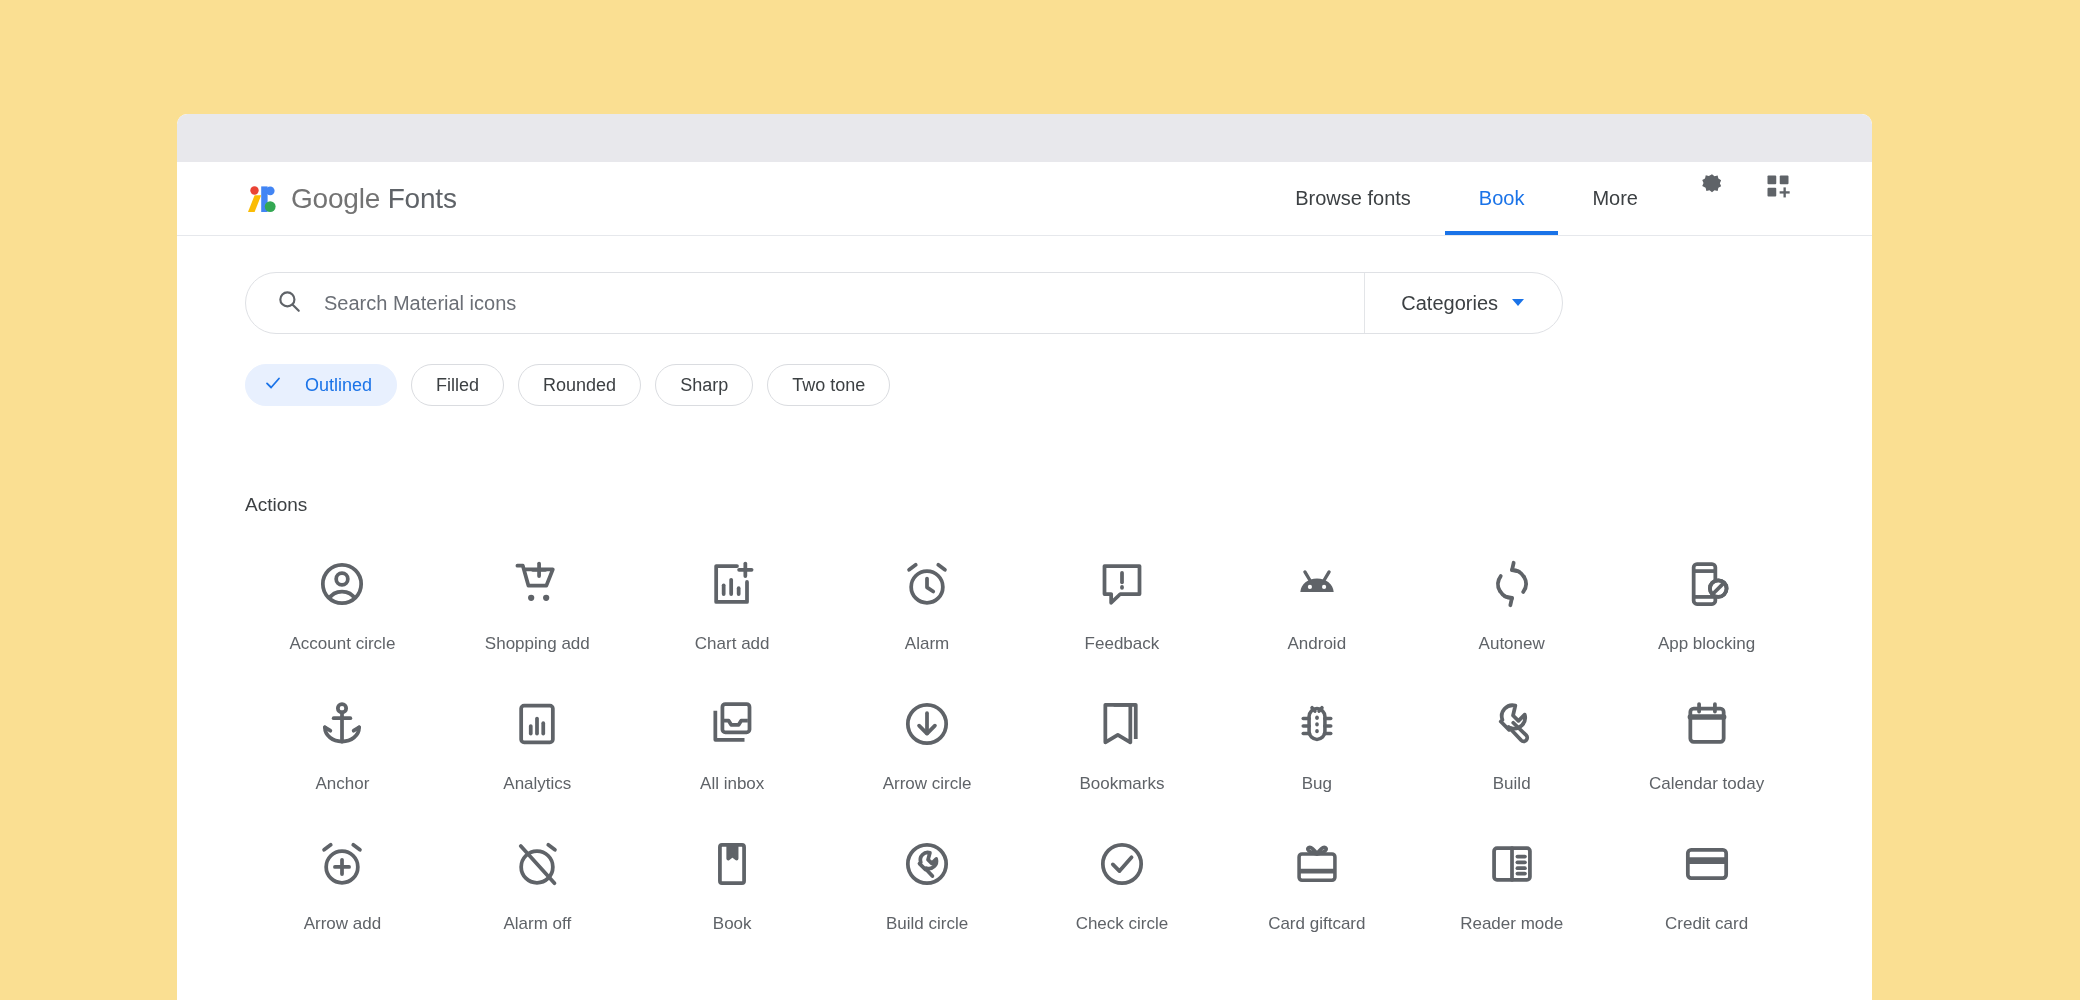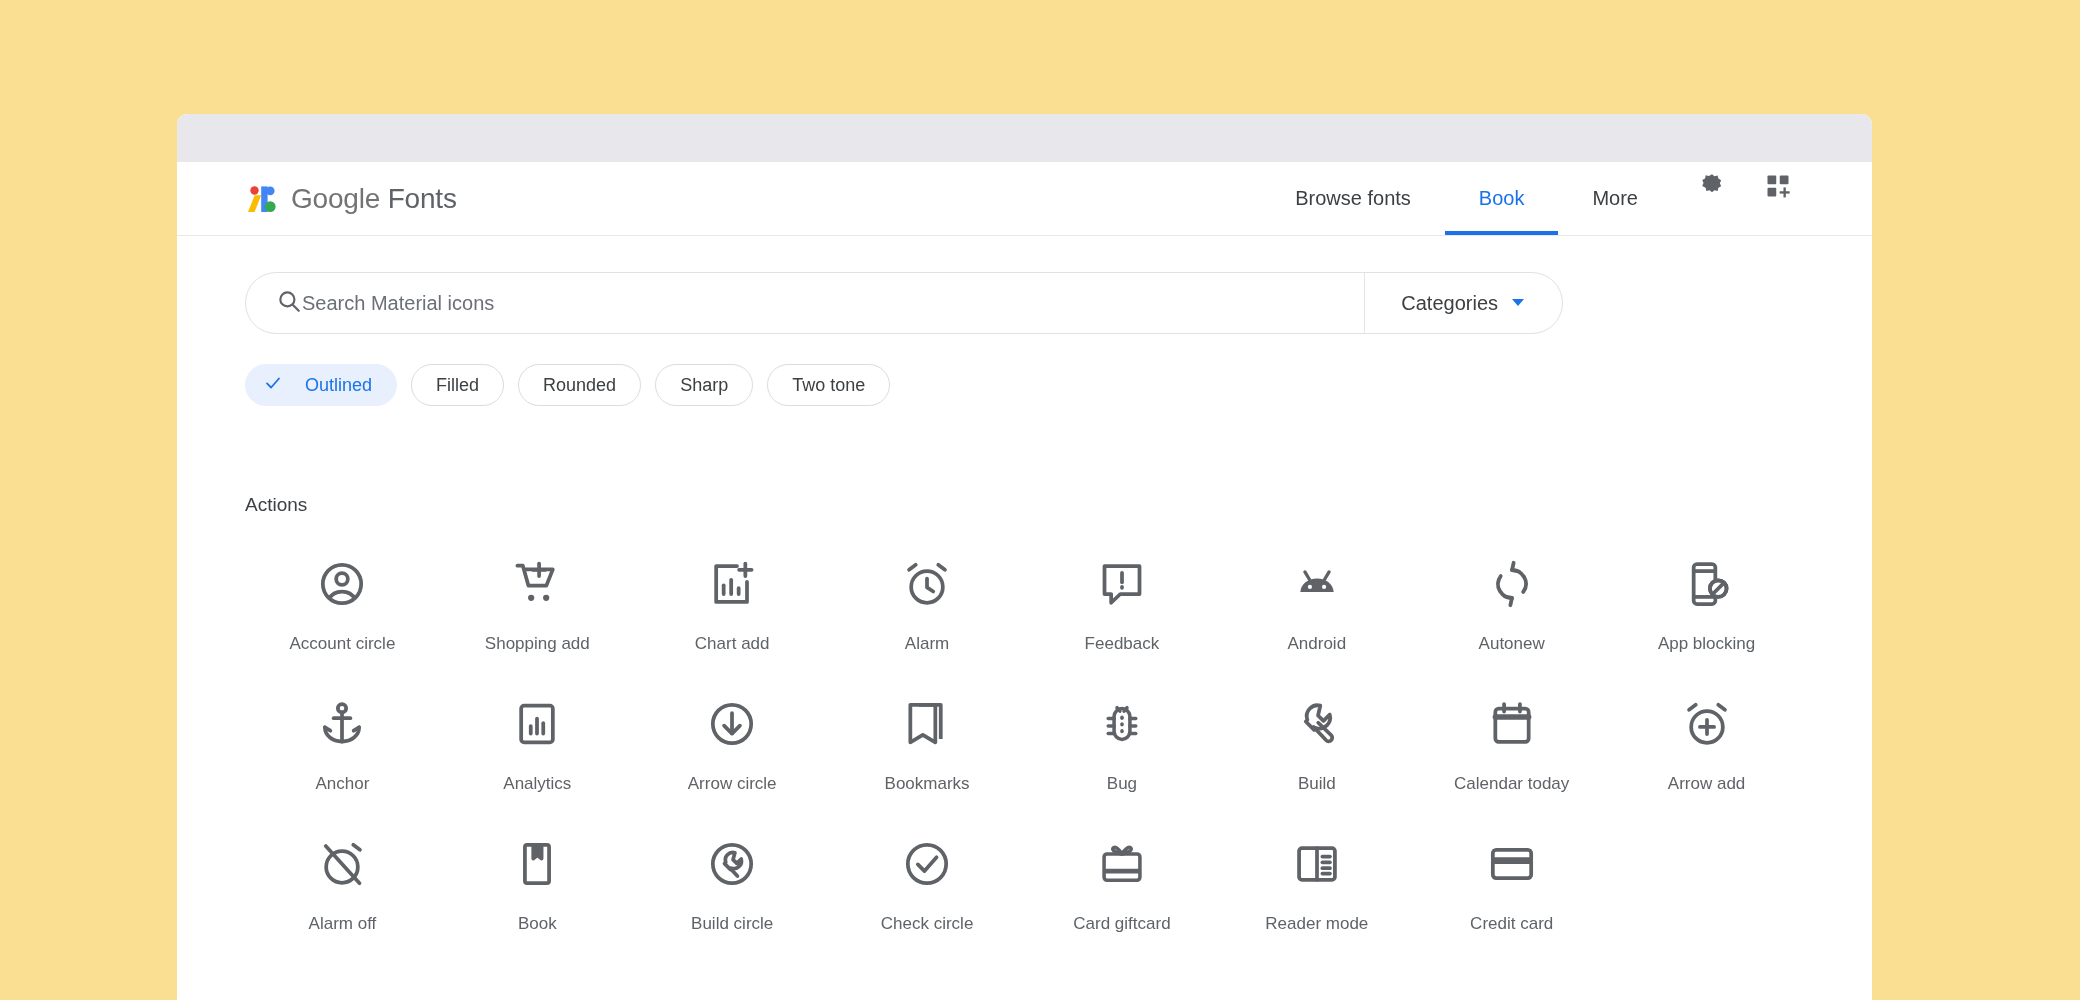--- a/index.html
+++ b/index.html
@@ -76,20 +76,21 @@
   #search-bar {
     display: flex; align-items: center;
     width: 1318px; height: 62px;
     border: 1px solid #dfe1e5;
     border-radius: 34px;
     background: #fff;
   }
   #search-field-wrap {
     flex: 1;
     display: flex; align-items: center;
+    gap: 22px;
     padding-left: 30px;
     height: 100%;
   }
   #search-input {
     border: none; outline: none;
     font-size: 20px; color: #3c4043;
     font-family: "Liberation Sans", sans-serif;
     width: 100%; background: transparent;
   }
   #search-input::placeholder { color: #6b6f76; }
@@ -378,20 +379,30 @@
         <svg width="50" height="50" viewBox="0 0 24 24" fill="none" stroke="currentColor" stroke-width="1.8" stroke-linecap="round" stroke-linejoin="round">
           <rect x="4.4" y="3.2" width="15.2" height="17.6" rx="1.4"></rect>
           <line x1="9" y1="16.6" x2="9" y2="13"></line>
             <line x1="12" y1="16.6" x2="12" y2="9.4"></line>
             <line x1="15" y1="16.6" x2="15" y2="11.6"></line>
         </svg>
       </span>
       <span class="icon-label">Analytics</span>
     </div>
 
+    <div class="icon-cell">
+      <span class="icon-glyph">
+        <svg width="50" height="50" viewBox="0 0 24 24" fill="none" stroke="currentColor" stroke-width="1.8" stroke-linejoin="round">
+          <path d="M4 5.6v14h14"></path>
+          <rect x="7.4" y="2.4" width="13" height="13.6" rx="1.4"></rect>
+          <path d="M7.4 10.4h3l1.2 2h3.6l1.2-2h3.2"></path>
+        </svg>
+      </span>
+      <span class="icon-label">All inbox</span>
+    </div>
 
     <div class="icon-cell">
       <span class="icon-glyph">
         <svg width="50" height="50" viewBox="0 0 24 24" fill="none" stroke="currentColor" stroke-width="1.8" stroke-linecap="round" stroke-linejoin="round">
           <circle cx="12" cy="12" r="9.2"></circle>
             <line x1="12" y1="6.8" x2="12" y2="16.4"></line>
           <polyline points="8.2,12.8 12,16.6 15.8,12.8"></polyline>
         </svg>
       </span>
       <span class="icon-label">Arrow circle</span>

